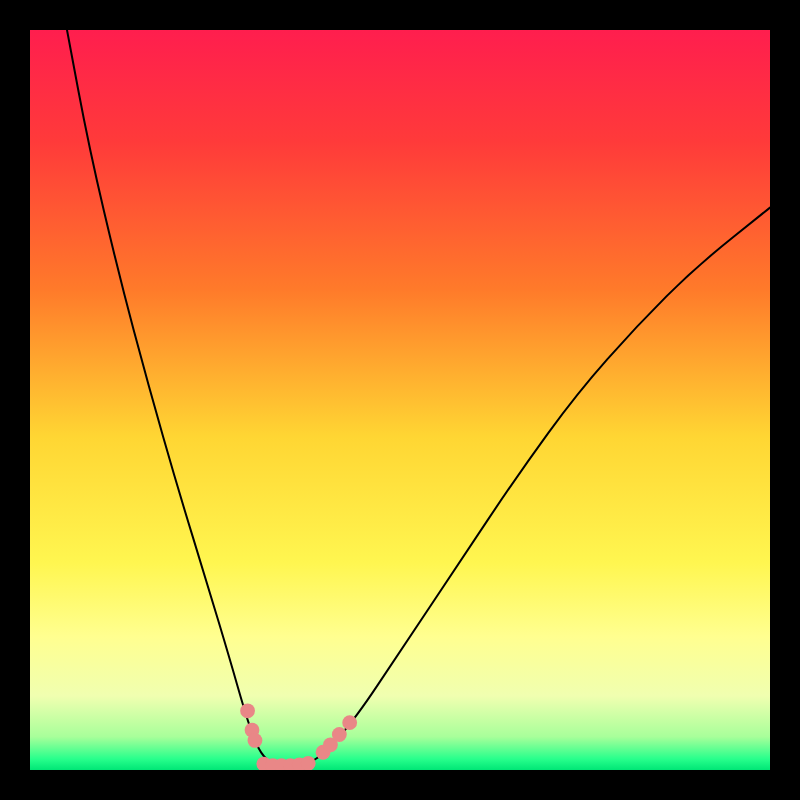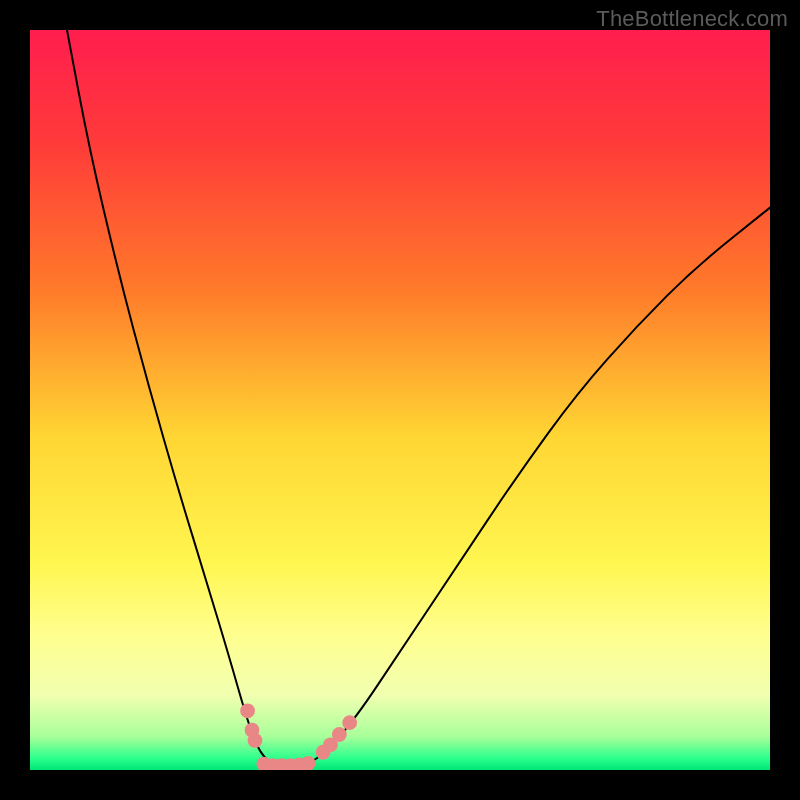--- a/index.html
+++ b/index.html
@@ -88,14 +88,13 @@
           <ellipse cx="36.4" cy="99.3" rx="1" ry="1" fill="#e98787"></ellipse>
           <ellipse cx="37.6" cy="99.1" rx="1" ry="1" fill="#e98787"></ellipse>
           <ellipse cx="39.6" cy="97.6" rx="1" ry="1" fill="#e98787"></ellipse>
           <ellipse cx="40.6" cy="96.6" rx="1" ry="1" fill="#e98787"></ellipse>
           <ellipse cx="41.8" cy="95.2" rx="1" ry="1" fill="#e98787"></ellipse>
           <ellipse cx="43.2" cy="93.6" rx="1" ry="1" fill="#e98787"></ellipse>
         </g>
     </svg>
   </div>
 
-  <div class="watermark">TheBottleneck.com</div>
 </div>
 
 </body></html>

